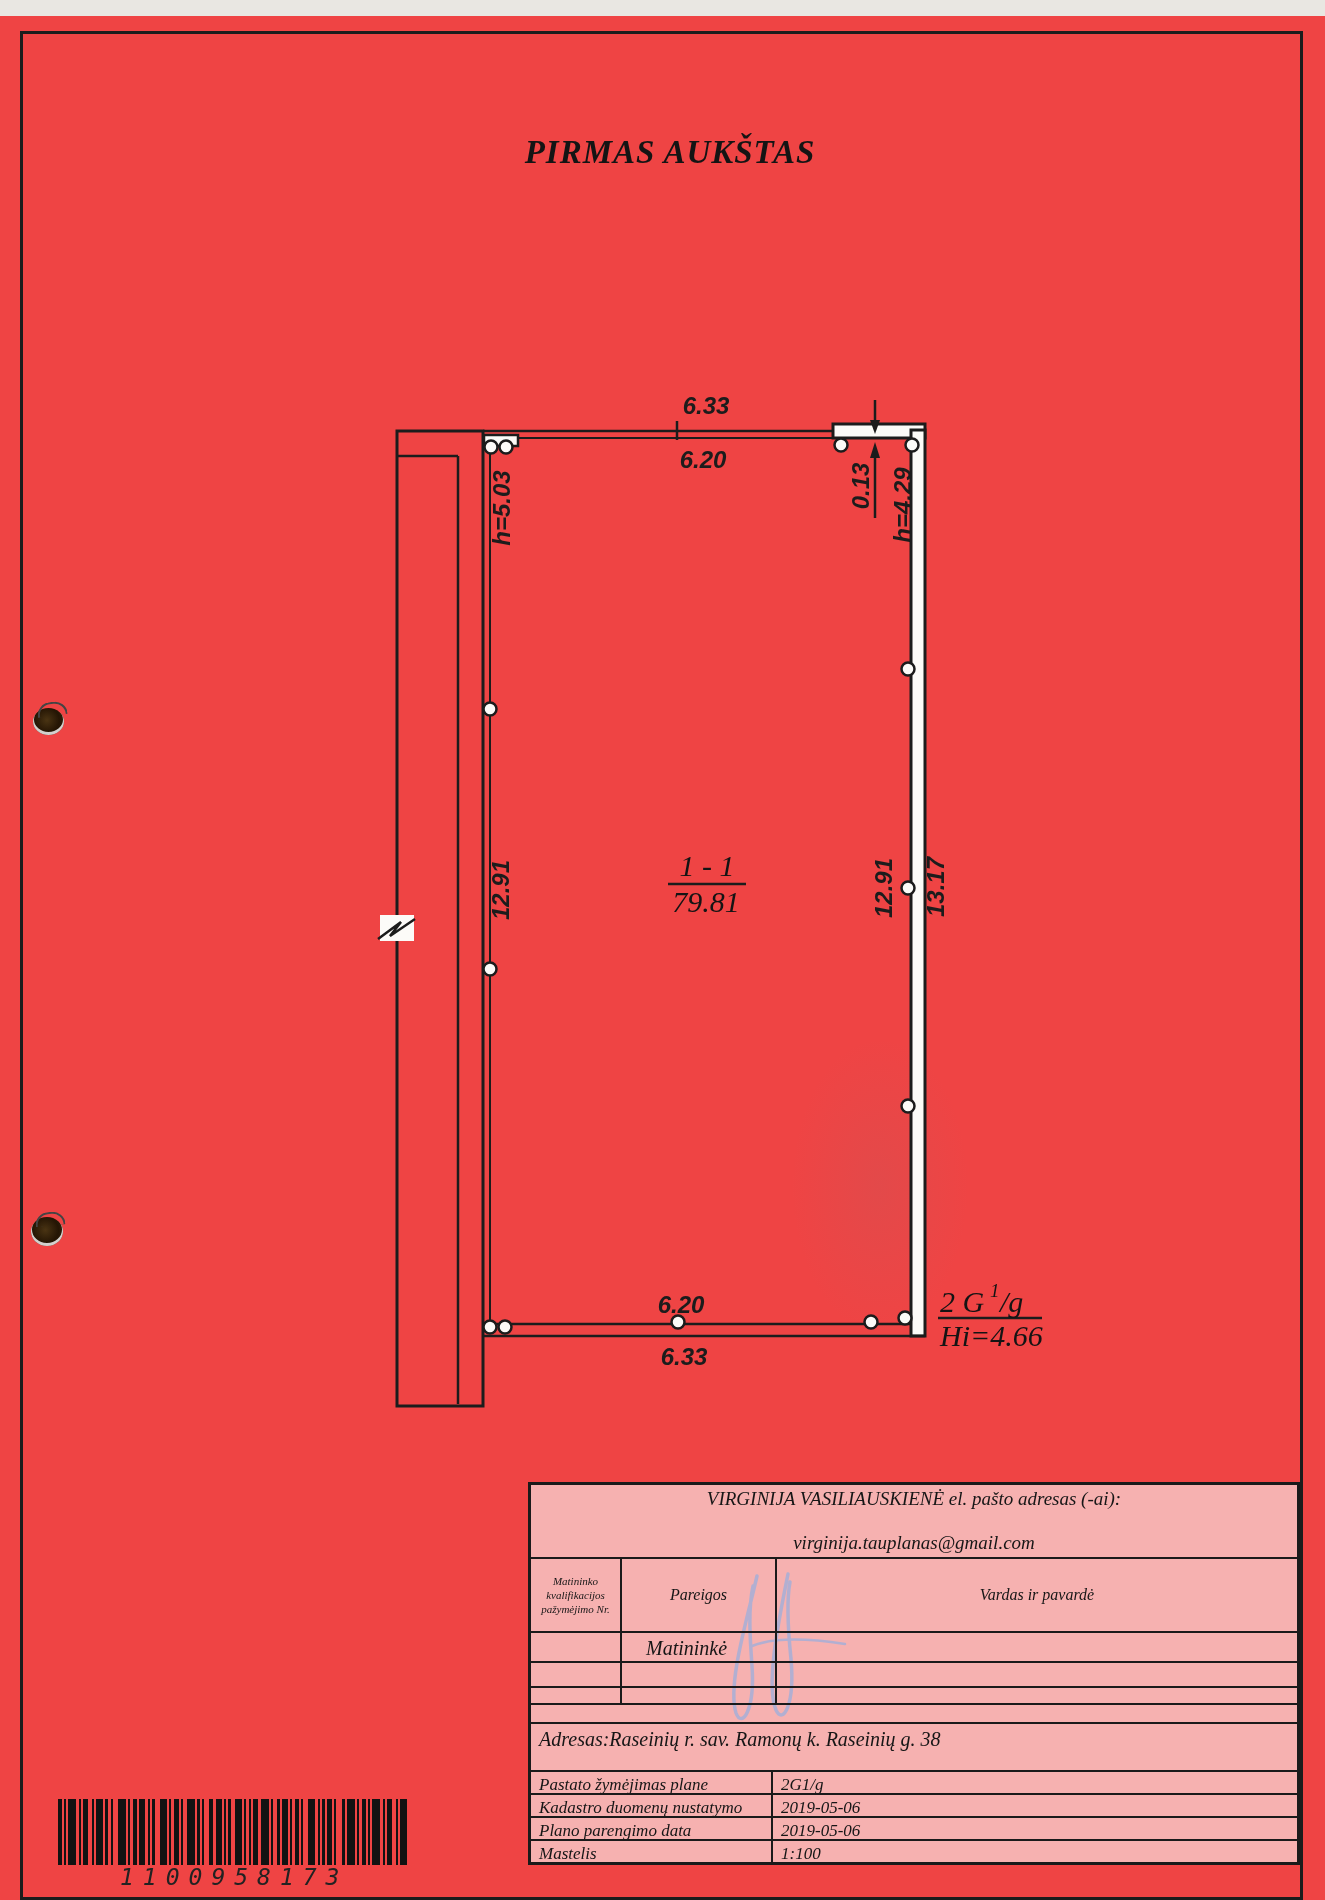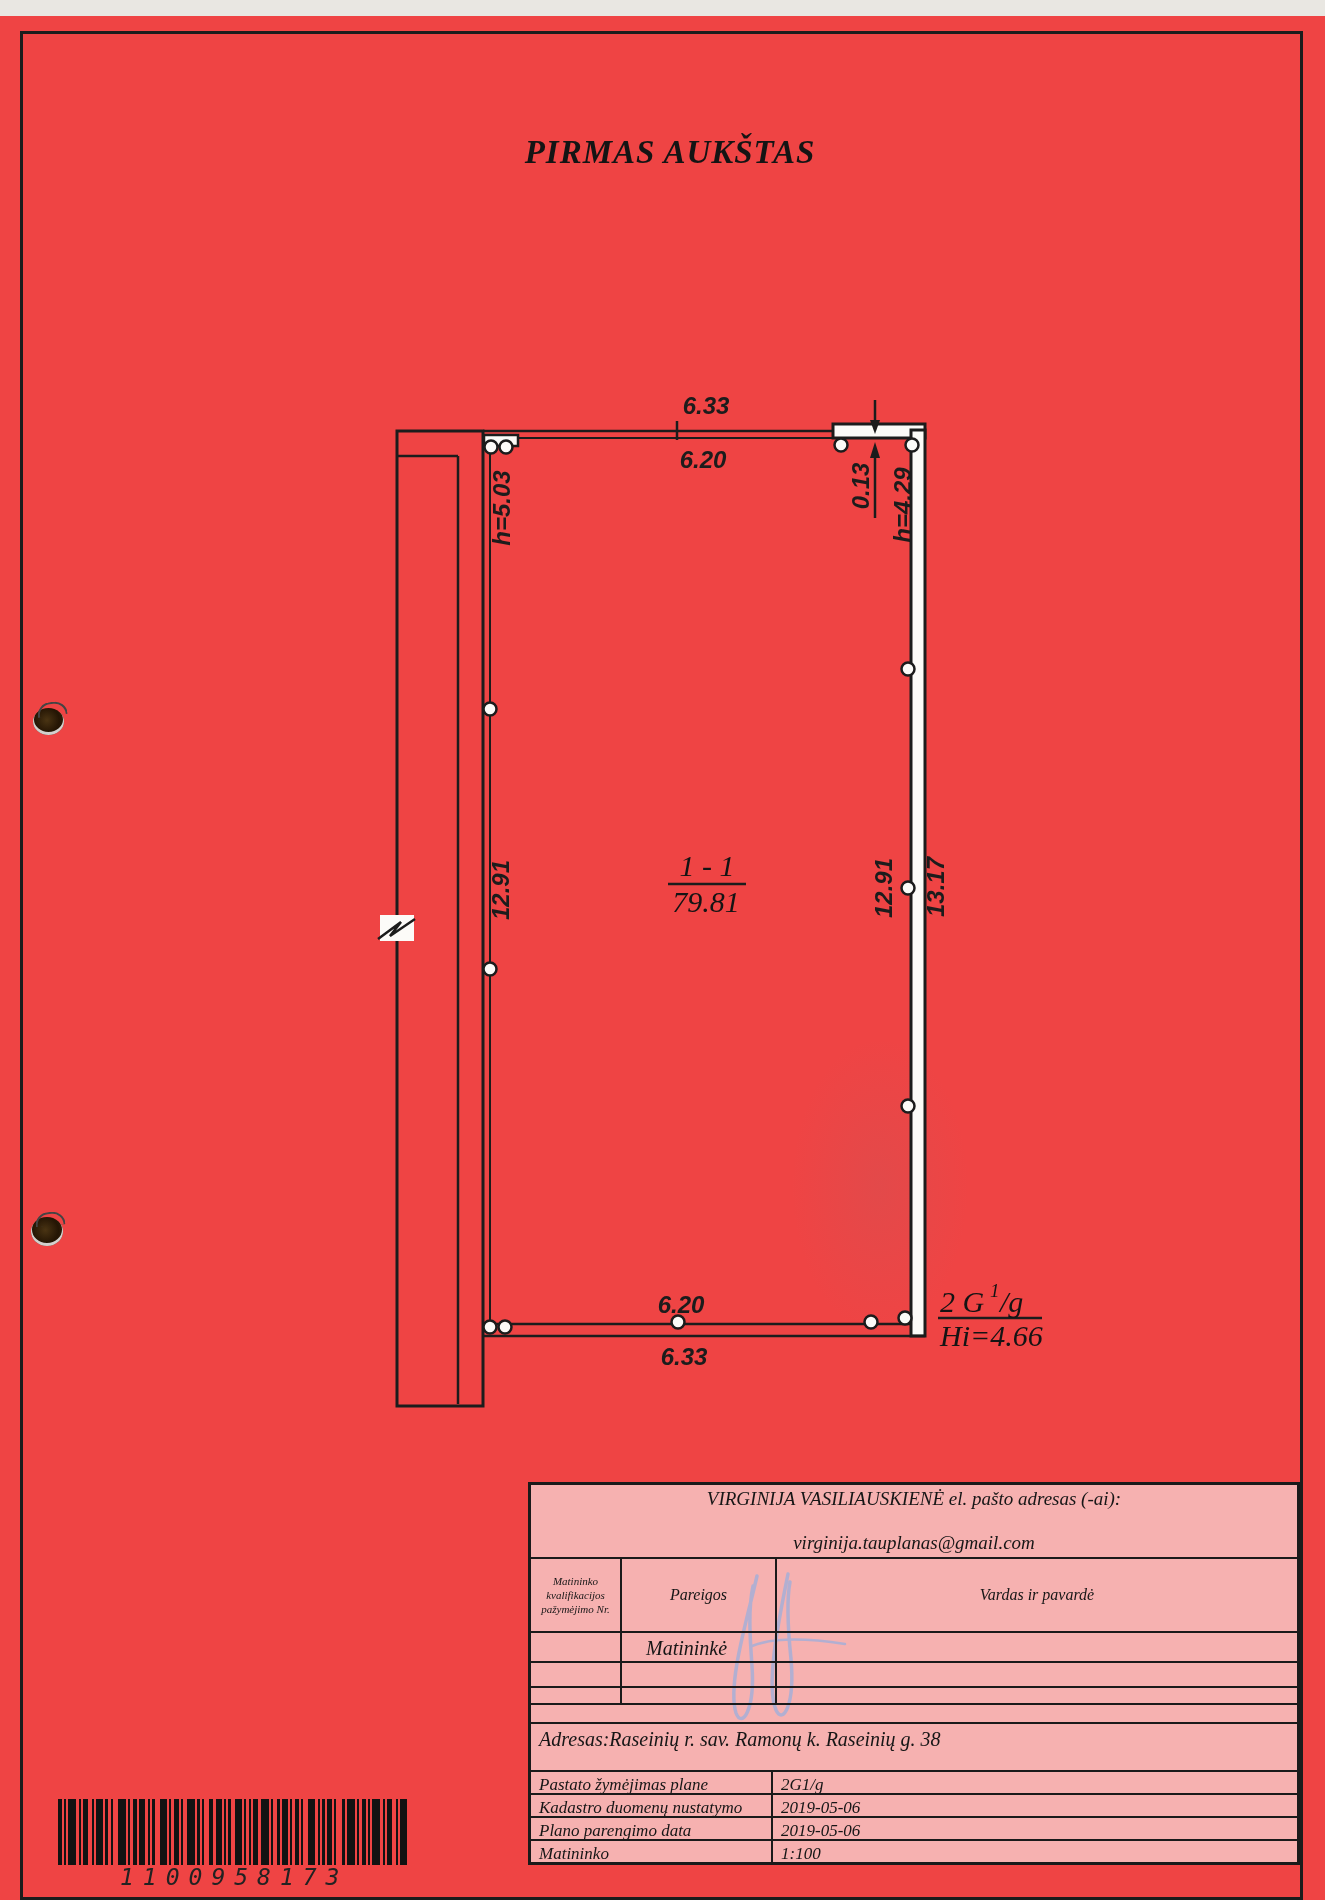--- a/index.html
+++ b/index.html
@@ -195,21 +195,21 @@
     </div>
     <div class="trow r-kv">
       <div class="tc cL">Kadastro duomenų nustatymo data</div>
       <div class="tc cV bl">2019-05-06</div>
     </div>
     <div class="trow r-kv">
       <div class="tc cL">Plano parengimo data</div>
       <div class="tc cV bl">2019-05-06</div>
     </div>
     <div class="trow r-kv">
-      <div class="tc cL">Matininko</div>
+      <div class="tc cL">Mastelis</div>
       <div class="tc cV bl">1:100</div>
     </div>
   </div>
 
   <svg class="barcode-svg" viewBox="0 0 356 66">
     <path d="M3 33 H353" stroke="#121212" stroke-width="66" fill="none" stroke-dasharray="4 2 2 2 8 3 2 2 5 4 2 2 7 2 3 3 2 5 8 2 2 3 4 2 6 3 2 2 3 5 7 2 2 3 5 2 2 4 8 2 3 2 2 5 4 3 6 2 2 2 3 4 7 2 2 3 2 2 5 3 8 2 2 4 3 2 6 2 2 3 4 2 2 5 7 3 2 2 3 2 5 2 2 6 3 2 8 2 2 3"></path>
   </svg>
   <div class="barcode-digits">1100958173</div>
 
 </div>

